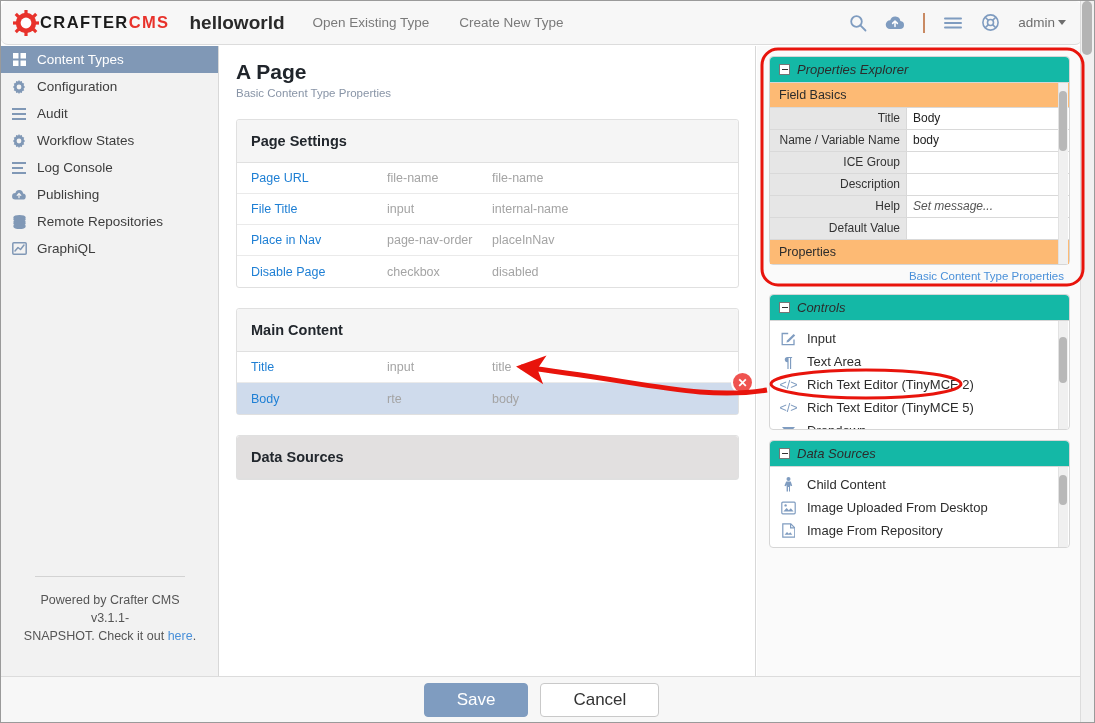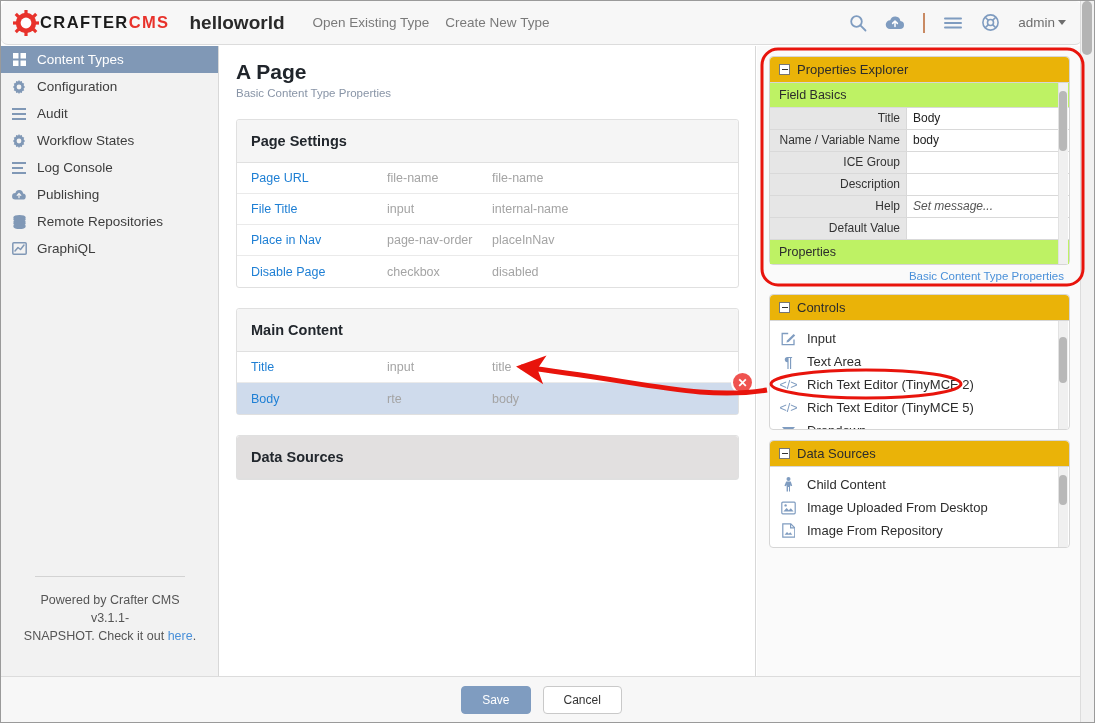--- a/index.html
+++ b/index.html
@@ -32,21 +32,21 @@
   }
   .gear-logo svg { display: block; }
   .logo-text {
     font-size: 16.5px; font-weight: bold; letter-spacing: 1.4px;
     color: #1b1b1b;
   }
   .logo-text .cms { color: #e8322b; }
   .site-name {
     font-size: 19px; color: #2a2a2a; margin-left: 20px; font-weight: bold;
   }
-  .nav-links { display: flex; align-items: center; margin-left: 28px; gap: 16px; }
+  .nav-links { display: flex; align-items: center; margin-left: 28px; gap: 30px; }
   .nav-link {
     font-size: 13.5px; color: #7a7a7a; cursor: pointer; white-space: nowrap;
   }
   .header-right {
     margin-left: auto; display: flex; gap: 18px;
     padding-right: 16px;
   }
   .hicon { color: #7f9cc0; display: flex; align-items: center; cursor: pointer; }
   .hdivider {
     width: 2px; height: 20px; background: #c98a63; display: inline-block;
@@ -149,37 +149,37 @@
     position: absolute; top: 45px; left: 756px;
     width: 325px; height: 631px;
     background: #fafafa;
     padding: 10px 12px;
   }
   .rpanel {
     border: 1px solid #d6d6d6; border-radius: 4px; background: #fff;
     margin-bottom: 10px;
   }
   .rpanel-head {
-    background: #eab308; border-bottom: 1px solid #d6d6d6;
+    background: #14b8a6; border-bottom: 1px solid #d6d6d6;
     border-radius: 4px 4px 0 0;
     padding: 5px 9px; font-size: 13px; color: #2c2c2c;
-    display: flex; align-items: center; gap: 7px;
+    display: flex; align-items: center; gap: 7px; font-style: italic;
   }
   .collapse-box {
     width: 11px; height: 11px; border: 1px solid #767676;
     display: inline-flex; align-items: center; justify-content: center;
     background: #fff; line-height: 1;
   }
   .collapse-box::before {
     content: ""; width: 6px; height: 1px; background: #333;
   }
   .rpanel-body { position: relative; }
   .prop-group {
     font-size: 12.5px; color: #2c2c2c; padding: 5px 9px;
-    background: #bef264; border-bottom: 1px solid #d9d9d9;
+    background: #fdba74; border-bottom: 1px solid #d9d9d9;
   }
   .prop-row { display: flex; border-bottom: 1px solid #d9d9d9; height: 22px; }
   .prop-label {
     width: 137px; background: #e6e6e6; border-right: 1px solid #d9d9d9;
     text-align: right; padding: 3px 6px 0 0; font-size: 12px; color: #333;
   }
   .prop-value {
     flex: 1; background: #fff; padding: 3px 0 0 6px;
     font-size: 12px; color: #222;
   }
@@ -209,21 +209,21 @@
   .list-pad { padding: 6px 0 6px 0; position: relative; }
 
   
   .footerbar {
     position: absolute; left: 0; bottom: 0;
     width: 1081px; height: 46px;
     background: #f7f7f7; border-top: 1px solid #dcdcdc;
     display: flex; align-items: center; justify-content: center; gap: 12px;
   }
   .btn {
-    font-size: 12px; padding: 6px 20px; border-radius: 4px; cursor: pointer;
+    font-size: 17px; padding: 6px 32px; border-radius: 4px; cursor: pointer;
     border: 1px solid transparent;
   }
   .btn-save { background: #7f9cc0; color: #fff; border-color: #7f9cc0; }
   .btn-cancel { background: #fff; color: #333; border-color: #c9c9c9; }
 
   
   .page-scroll-track {
     position: absolute; top: 0; right: 0; width: 14px; height: 723px;
     background: #f1f1f1; border-left: 1px solid #dcdcdc;
   }

